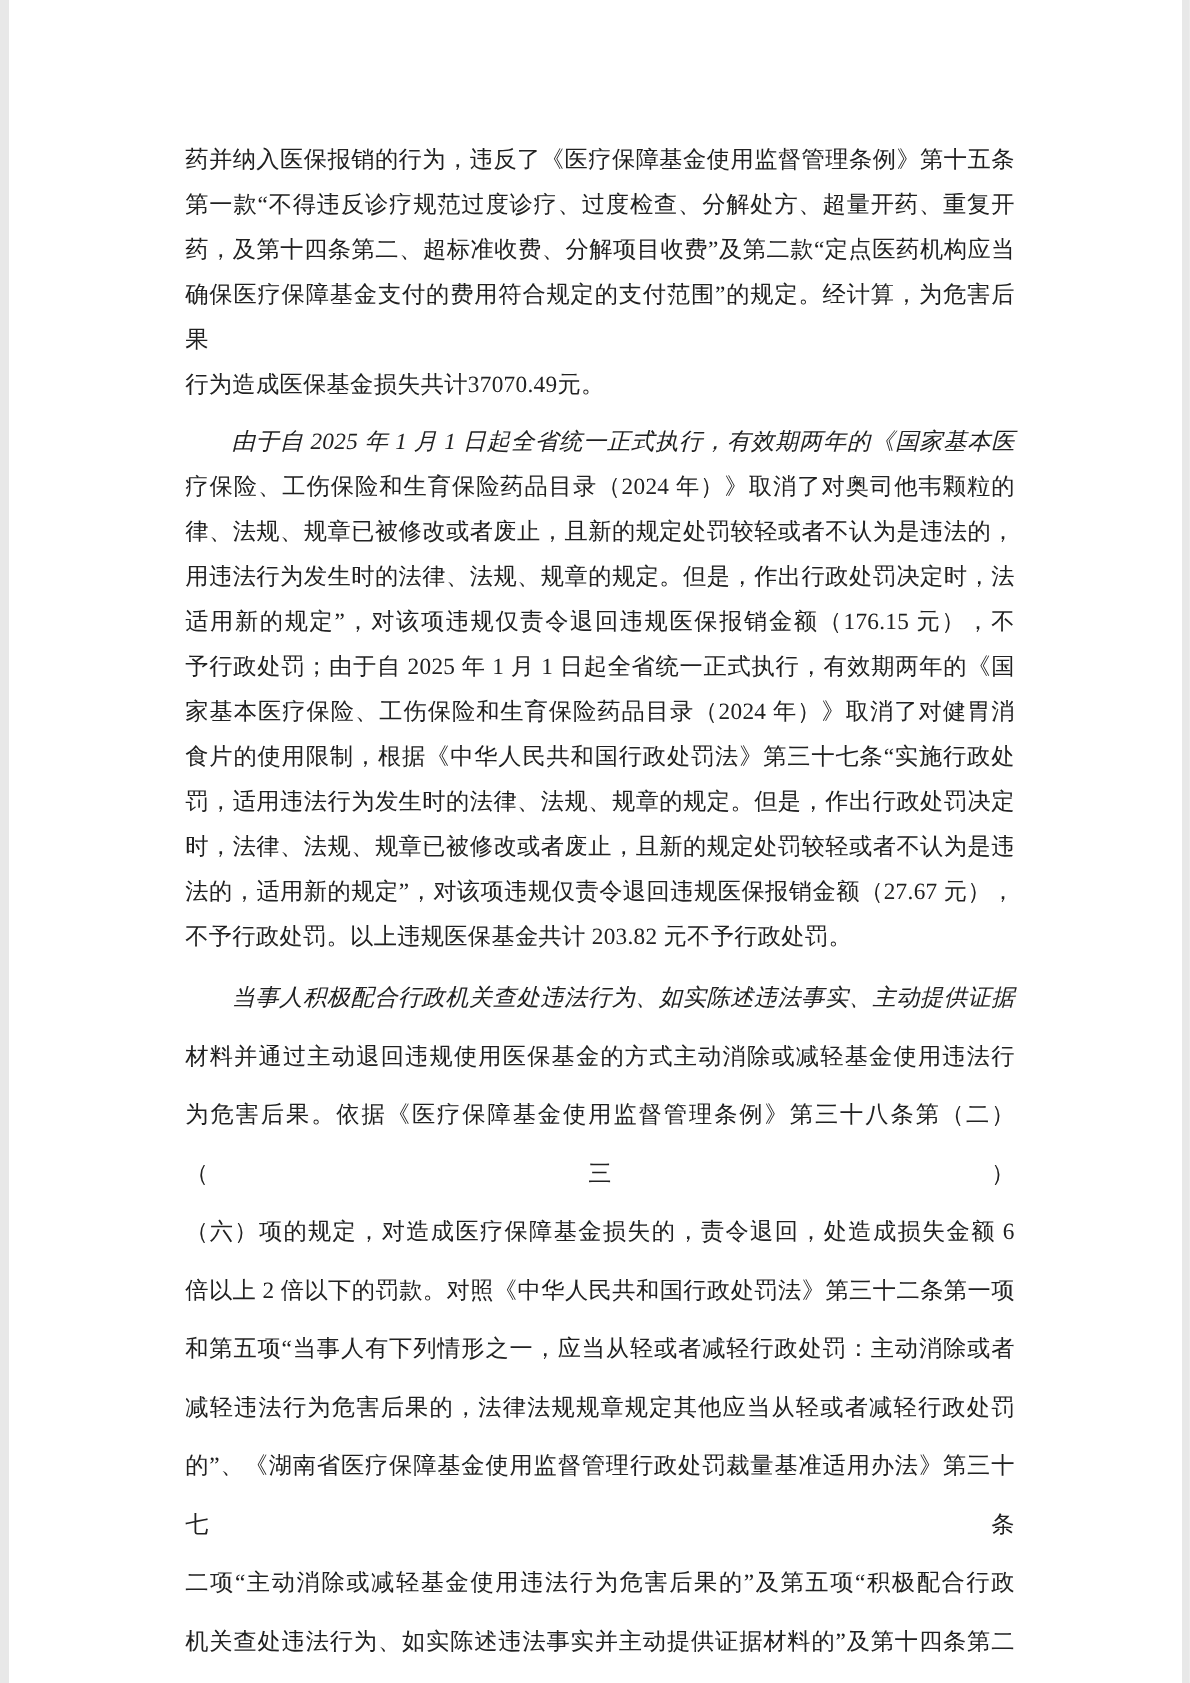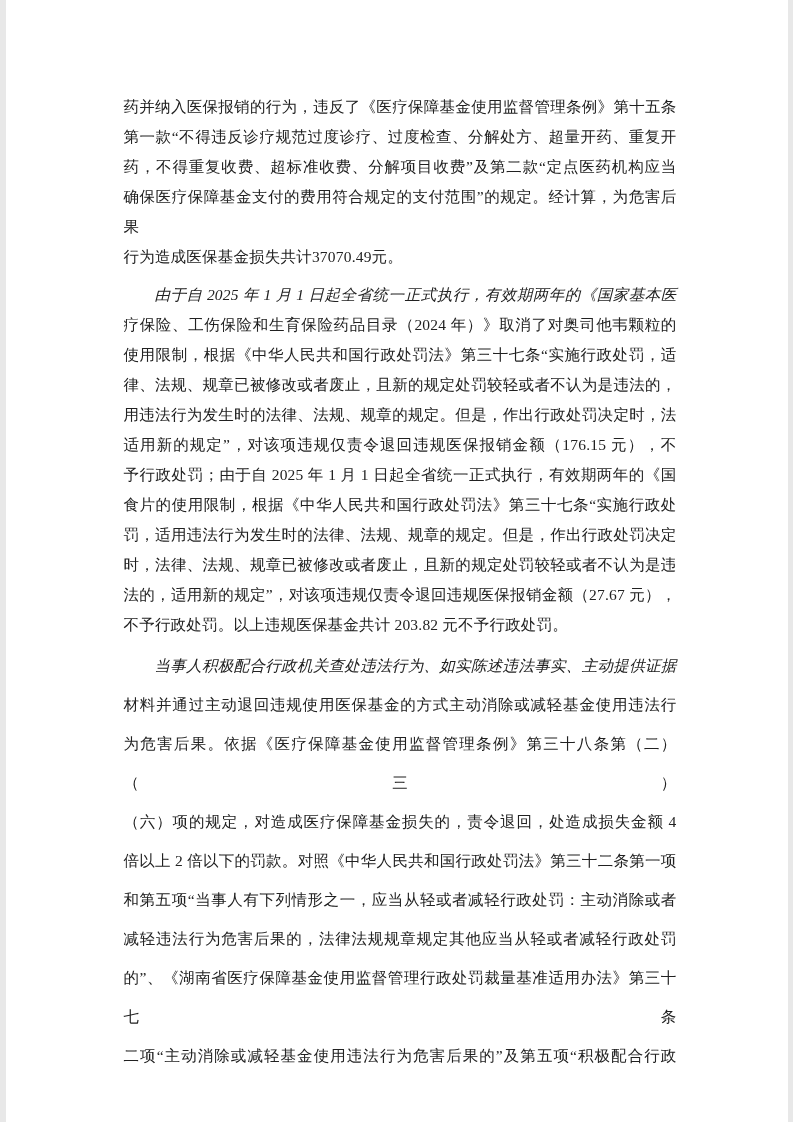--- a/index.html
+++ b/index.html
@@ -49,43 +49,44 @@
   }
 </style>
 </head>
 <body>
 
 <div class="page">
   <div class="text-block" id="doc-body">
       <div class="para">
         <div class="line">药并纳入医保报销的行为，违反了《医疗保障基金使用监督管理条例》第十五条</div>
         <div class="line">第一款“不得违反诊疗规范过度诊疗、过度检查、分解处方、超量开药、重复开</div>
-        <div class="line">药，不得重复收费、超标准收费、分解项目收费”及第二款“定点医药机构应当</div>
+        <div class="line">药，及第十四条第二、超标准收费、分解项目收费”及第二款“定点医药机构应当</div>
         <div class="line">确保医疗保障基金支付的费用符合规定的支付范围”的规定。经计算，为危害后果</div>
         <div class="line last">行为造成医保基金损失共计37070.49元。</div>
       </div>
       <div class="para">
         <div class="line indent">由于自 2025 年 1 月 1 日起全省统一正式执行，有效期两年的《国家基本医</div>
         <div class="line">疗保险、工伤保险和生育保险药品目录（2024 年）》取消了对奥司他韦颗粒的</div>
-        <div class="line">使用限制，根据《中华人民共和国行政处罚法》第三十七条“实施行政处罚，适</div>
         <div class="line">律、法规、规章已被修改或者废止，且新的规定处罚较轻或者不认为是违法的，</div>
         <div class="line">用违法行为发生时的法律、法规、规章的规定。但是，作出行政处罚决定时，法</div>
         <div class="line">适用新的规定”，对该项违规仅责令退回违规医保报销金额（176.15 元），不</div>
         <div class="line">予行政处罚；由于自 2025 年 1 月 1 日起全省统一正式执行，有效期两年的《国</div>
+        <div class="line">家基本医疗保险、工伤保险和生育保险药品目录（2024 年）》取消了对健胃消</div>
         <div class="line">食片的使用限制，根据《中华人民共和国行政处罚法》第三十七条“实施行政处</div>
         <div class="line">罚，适用违法行为发生时的法律、法规、规章的规定。但是，作出行政处罚决定</div>
         <div class="line">时，法律、法规、规章已被修改或者废止，且新的规定处罚较轻或者不认为是违</div>
         <div class="line">法的，适用新的规定”，对该项违规仅责令退回违规医保报销金额（27.67 元），</div>
         <div class="line last">不予行政处罚。以上违规医保基金共计 203.82 元不予行政处罚。</div>
       </div>
       <div class="para wide">
         <div class="line indent">当事人积极配合行政机关查处违法行为、如实陈述违法事实、主动提供证据</div>
         <div class="line">材料并通过主动退回违规使用医保基金的方式主动消除或减轻基金使用违法行</div>
         <div class="line">为危害后果。依据《医疗保障基金使用监督管理条例》第三十八条第（二）（三）</div>
-        <div class="line">（六）项的规定，对造成医疗保障基金损失的，责令退回，处造成损失金额 4</div>
+        <div class="line">（六）项的规定，对造成医疗保障基金损失的，责令退回，处造成损失金额 6</div>
         <div class="line">倍以上 2 倍以下的罚款。对照《中华人民共和国行政处罚法》第三十二条第一项</div>
         <div class="line">和第五项“当事人有下列情形之一，应当从轻或者减轻行政处罚：主动消除或者</div>
         <div class="line">减轻违法行为危害后果的，法律法规规章规定其他应当从轻或者减轻行政处罚</div>
         <div class="line">的”、《湖南省医疗保障基金使用监督管理行政处罚裁量基准适用办法》第三十七条</div>
         <div class="line">二项“主动消除或减轻基金使用违法行为危害后果的”及第五项“积极配合行政</div>
+        <div class="line">机关查处违法行为、如实陈述违法事实并主动提供证据材料的”及第十四条第二</div>
       </div>
     </div>
 </div>
 
 </body></html>

